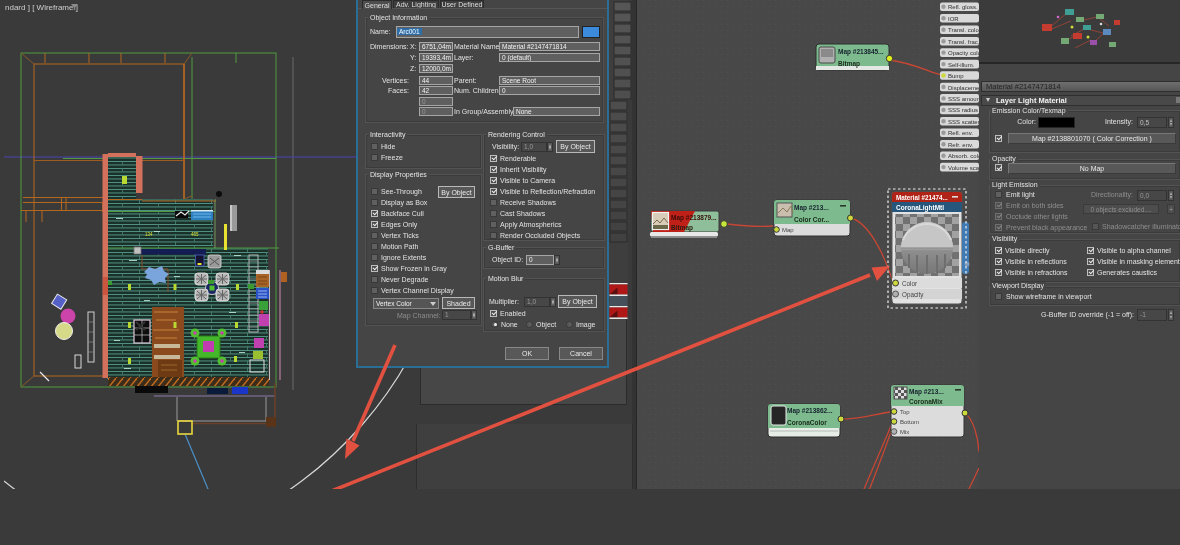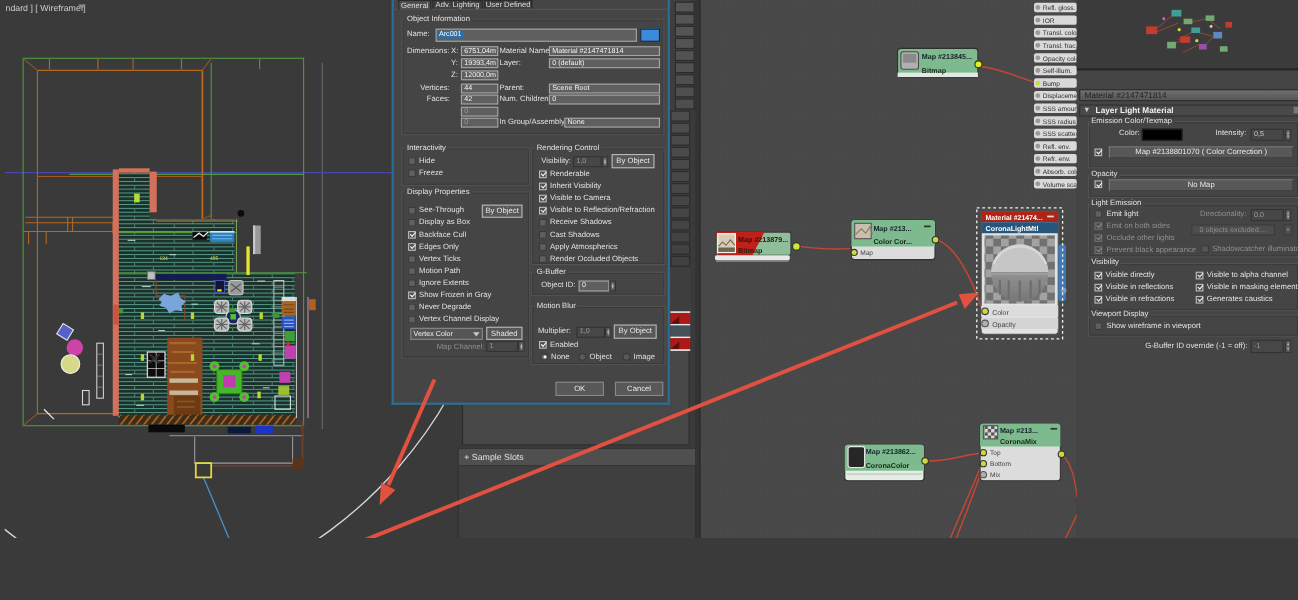--- a/index.html
+++ b/index.html
@@ -214,21 +214,20 @@
 <path d="M67,4 h7 l-2.8,3.5 v3 l-1.4,-1 v-2 z" fill="#8a8a8a"></path>
 </svg>
 </div>
 
 <div class="ab" style="left:410px;top:0;width:223px;height:545px;background:#3a3a3a">
  <div class="ab" style="left:194px;top:0;width:2px;height:378px;background:#333"></div>
  <div class="ab" style="left:218px;top:0;width:5px;height:545px;background:#333;border-right:1px solid #262626"></div>
 
  <div class="ab" style="left:195px;top:0;width:19px;height:378px;background:#3e3e3e"></div>
  <div class="ab" style="left:6px;top:300px;width:207px;height:105px;background:#474747;border:1px solid #2b2b2b"></div>
- <div class="ab" style="left:2px;top:407px;width:217px;height:17px;background:#4f4f4f;border:1px solid #2d2d2d;color:#e0e0e0;font-size:8px;line-height:15px;padding-left:5px">+ Sample Slots</div>
  <div class="ab" style="left:2px;top:424px;width:217px;height:116px;background:#3f3f3f;border:1px solid #2d2d2d;border-top:none"></div>
  <svg width="223" height="545" style="position:absolute;left:0;top:0">
   <g>
   <rect x="200" y="2" width="17" height="9" fill="#565656" stroke="#2a2a2a"></rect>
           <rect x="200" y="13" width="17" height="9" fill="#555" stroke="#2a2a2a"></rect>
   <rect x="200" y="24" width="17" height="9" fill="#545454" stroke="#2a2a2a"></rect>
           <rect x="200" y="35" width="17" height="9" fill="#535353" stroke="#2a2a2a"></rect>
   <rect x="200" y="46" width="17" height="9" fill="#525252" stroke="#2a2a2a"></rect>
           <rect x="200" y="57" width="17" height="9" fill="#515151" stroke="#2a2a2a"></rect>
   <rect x="200" y="68" width="17" height="9" fill="#505050" stroke="#2a2a2a"></rect>

